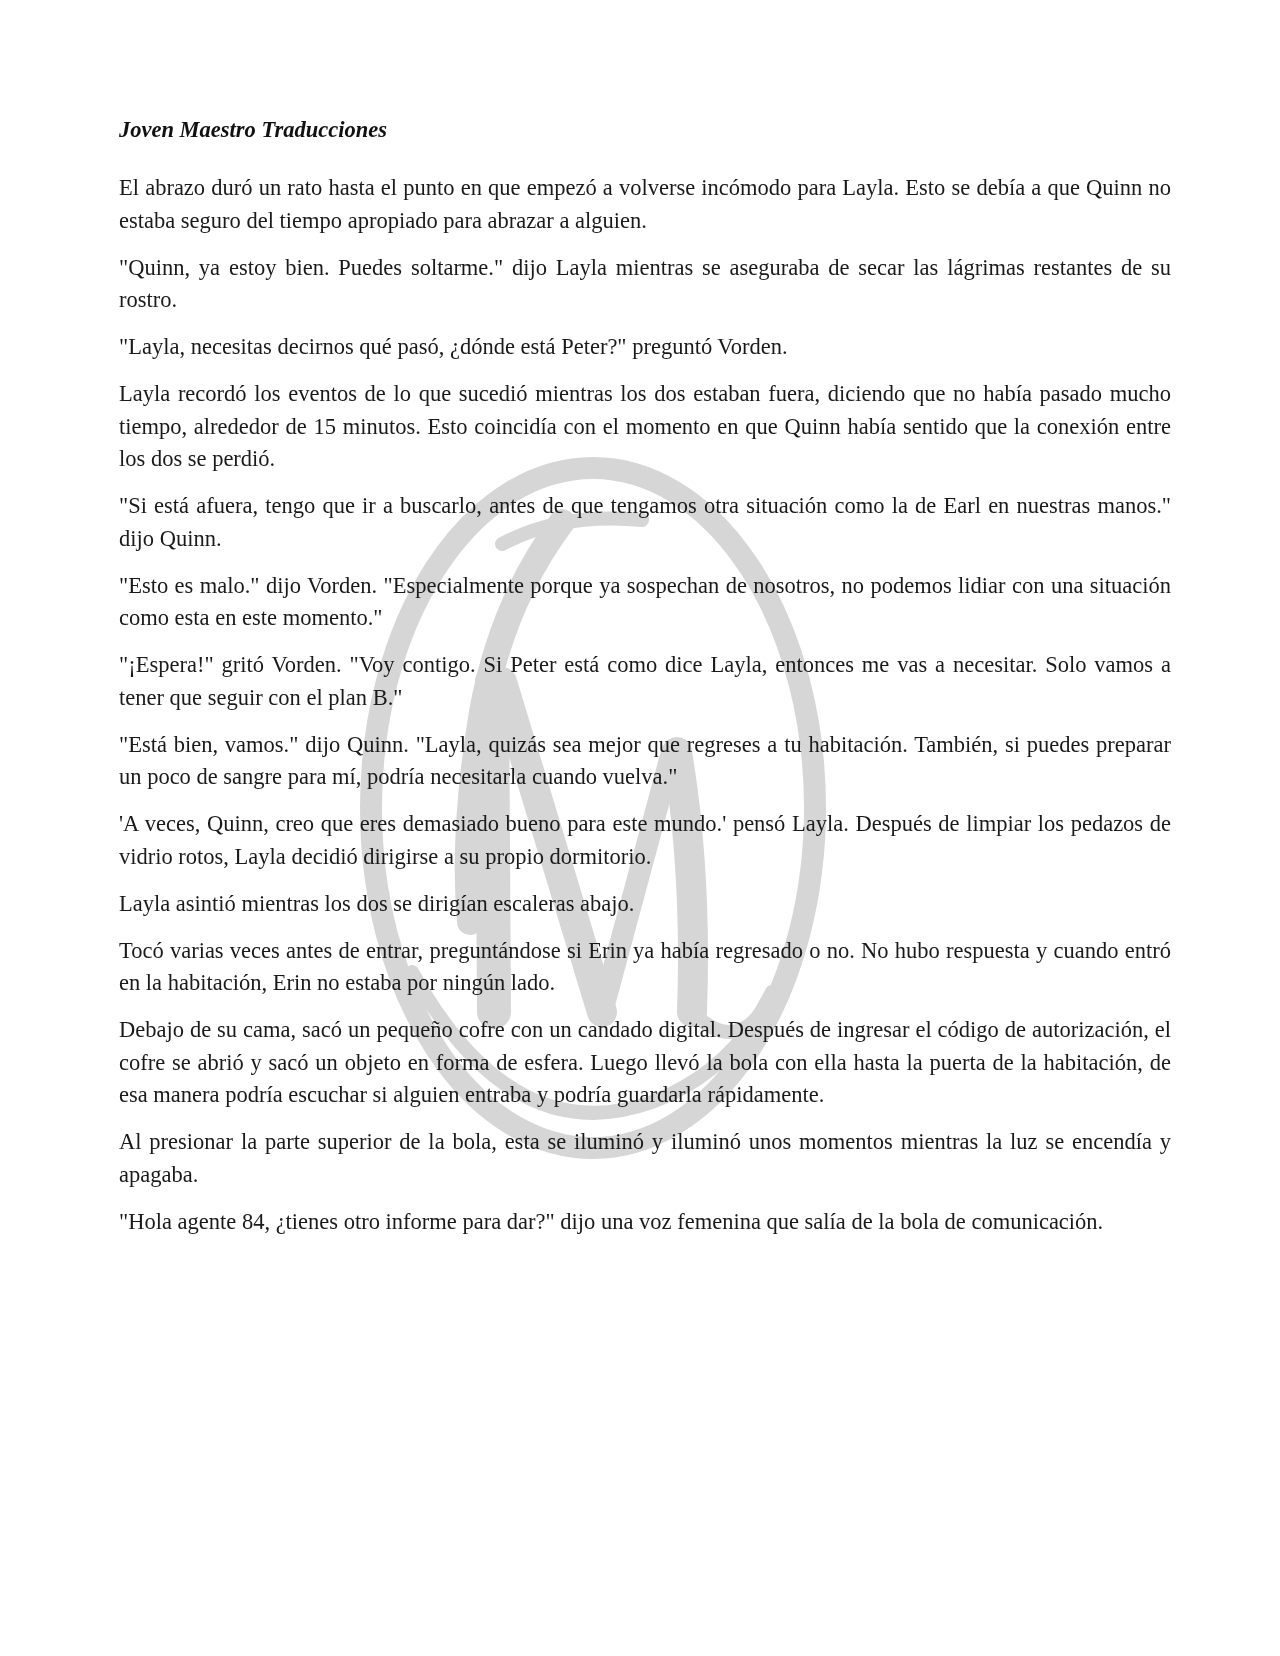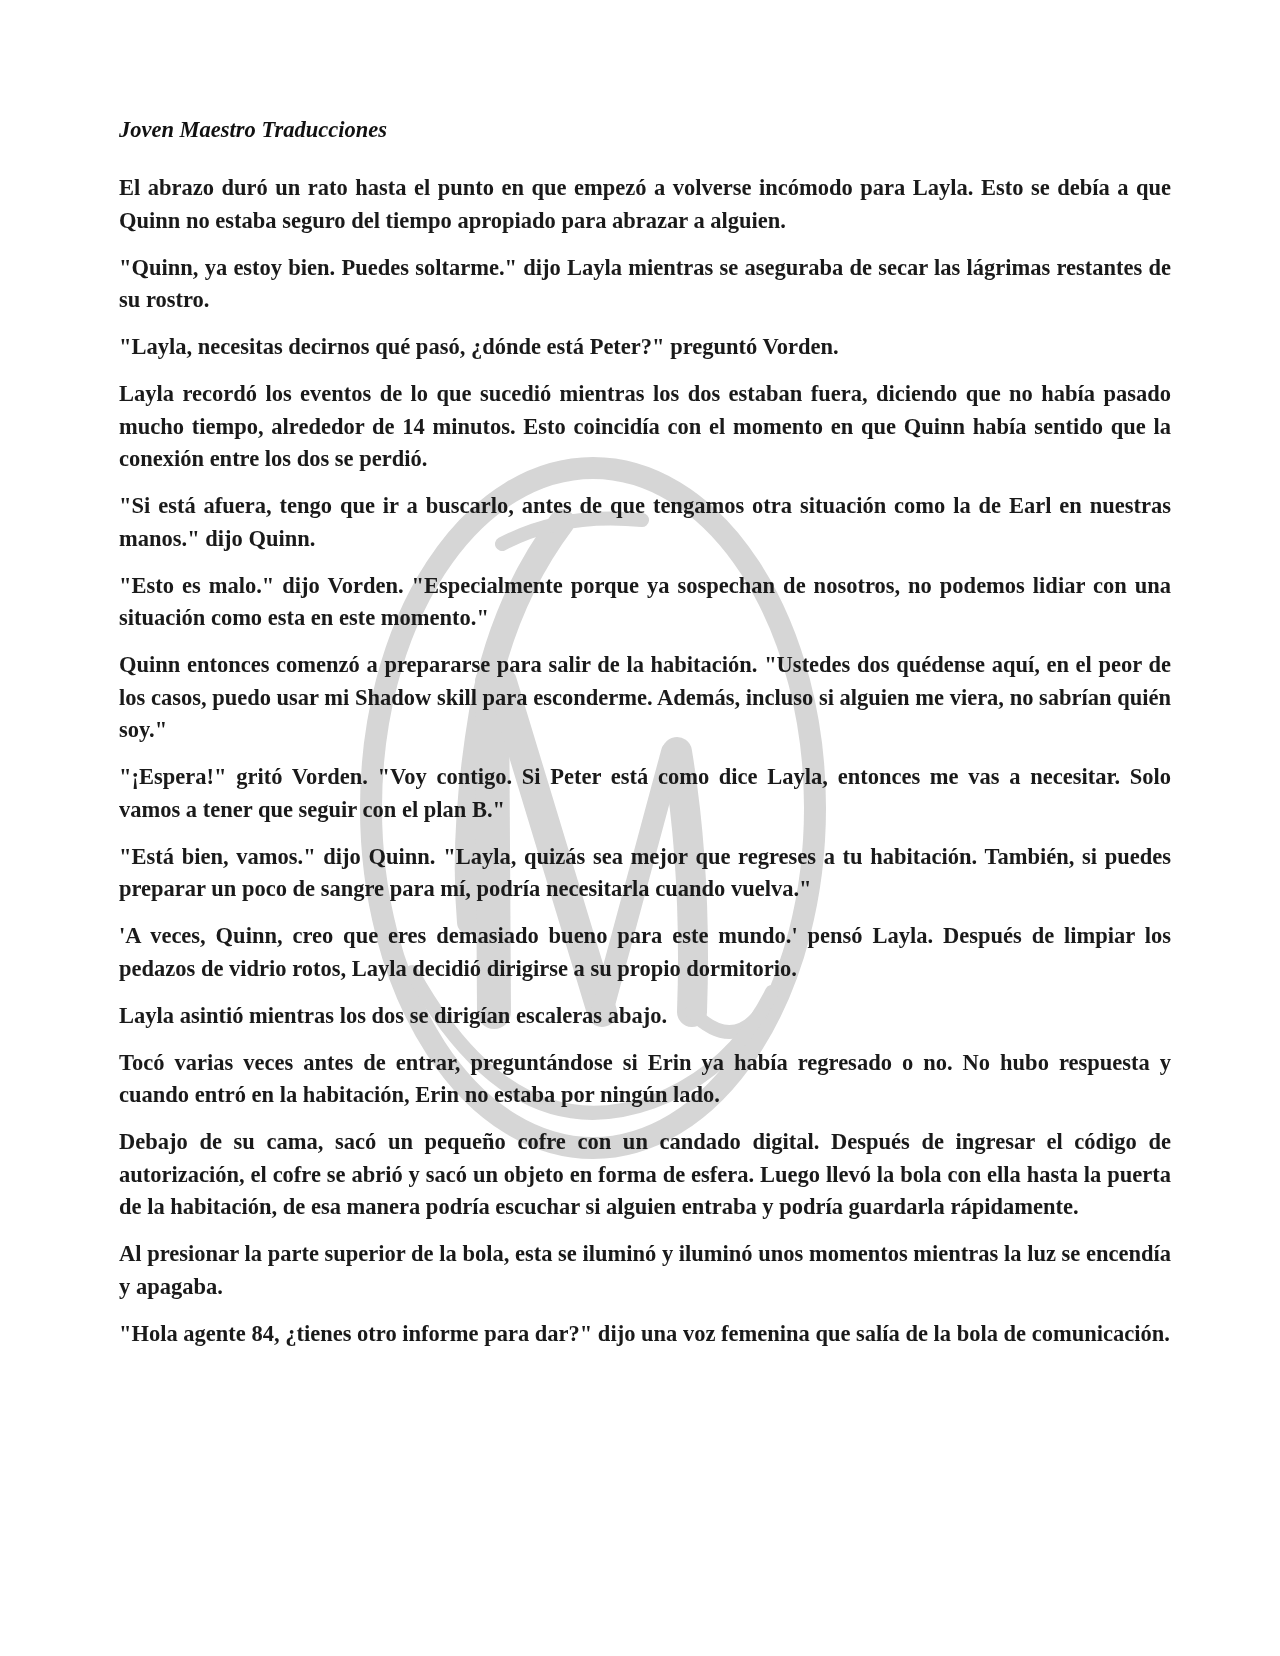--- a/index.html
+++ b/index.html
@@ -46,21 +46,20 @@
       font-style: italic;
       font-size: 22.5px;
       line-height: 32px;
       margin: 0 0 26px 0;
       color: #111111;
     }
     .para {
       margin: 0 0 14.5px 0;
       text-align: justify;
       text-align-last: left;
-      font-weight: bold;
     }
   </style>
 </head>
 <body>
 
 <div class="page">
 
   <svg class="watermark" viewBox="0 0 482 712" xmlns="http://www.w3.org/2000/svg">
     <g fill="none" stroke="#d4d4d4" stroke-linecap="round" stroke-linejoin="round" opacity="0.95">
 
@@ -82,24 +81,23 @@
       <path d="M60 520 Q160 700 300 650 Q380 620 420 540" stroke-width="14"></path>
     </g>
   </svg>
 
   <div class="content">
     <p class="heading">Joven Maestro Traducciones</p>
 
     <p class="para">El abrazo duró un rato hasta el punto en que empezó a volverse incómodo para Layla. Esto se debía a que Quinn no estaba seguro del tiempo apropiado para abrazar a alguien.</p>
     <p class="para">"Quinn, ya estoy bien. Puedes soltarme." dijo Layla mientras se aseguraba de secar las lágrimas restantes de su rostro.</p>
     <p class="para">"Layla, necesitas decirnos qué pasó, ¿dónde está Peter?" preguntó Vorden.</p>
-    <p class="para">Layla recordó los eventos de lo que sucedió mientras los dos estaban fuera, diciendo que no había pasado mucho tiempo, alrededor de 14 minutos. Esto coincidía con el momento en que Quinn había sentido que la conexión entre los dos se perdió.</p>
+    <p class="para">Layla recordó los eventos de lo que sucedió mientras los dos estaban fuera, diciendo que no había pasado mucho tiempo, alrededor de 15 minutos. Esto coincidía con el momento en que Quinn había sentido que la conexión entre los dos se perdió.</p>
     <p class="para">"Si está afuera, tengo que ir a buscarlo, antes de que tengamos otra situación como la de Earl en nuestras manos." dijo Quinn.</p>
     <p class="para">"Esto es malo." dijo Vorden. "Especialmente porque ya sospechan de nosotros, no podemos lidiar con una situación como esta en este momento."</p>
-    <p class="para">Quinn entonces comenzó a prepararse para salir de la habitación. "Ustedes dos quédense aquí, en el peor de los casos, puedo usar mi Shadow skill para esconderme. Además, incluso si alguien me viera, no sabrían quién soy."</p>
     <p class="para">"¡Espera!" gritó Vorden. "Voy contigo. Si Peter está como dice Layla, entonces me vas a necesitar. Solo vamos a tener que seguir con el plan B."</p>
     <p class="para">"Está bien, vamos." dijo Quinn. "Layla, quizás sea mejor que regreses a tu habitación. También, si puedes preparar un poco de sangre para mí, podría necesitarla cuando vuelva."</p>
     <p class="para">'A veces, Quinn, creo que eres demasiado bueno para este mundo.' pensó Layla. Después de limpiar los pedazos de vidrio rotos, Layla decidió dirigirse a su propio dormitorio.</p>
     <p class="para">Layla asintió mientras los dos se dirigían escaleras abajo.</p>
     <p class="para">Tocó varias veces antes de entrar, preguntándose si Erin ya había regresado o no. No hubo respuesta y cuando entró en la habitación, Erin no estaba por ningún lado.</p>
     <p class="para">Debajo de su cama, sacó un pequeño cofre con un candado digital. Después de ingresar el código de autorización, el cofre se abrió y sacó un objeto en forma de esfera. Luego llevó la bola con ella hasta la puerta de la habitación, de esa manera podría escuchar si alguien entraba y podría guardarla rápidamente.</p>
     <p class="para">Al presionar la parte superior de la bola, esta se iluminó y iluminó unos momentos mientras la luz se encendía y apagaba.</p>
     <p class="para">"Hola agente 84, ¿tienes otro informe para dar?" dijo una voz femenina que salía de la bola de comunicación.</p>
   </div>
 </div>

